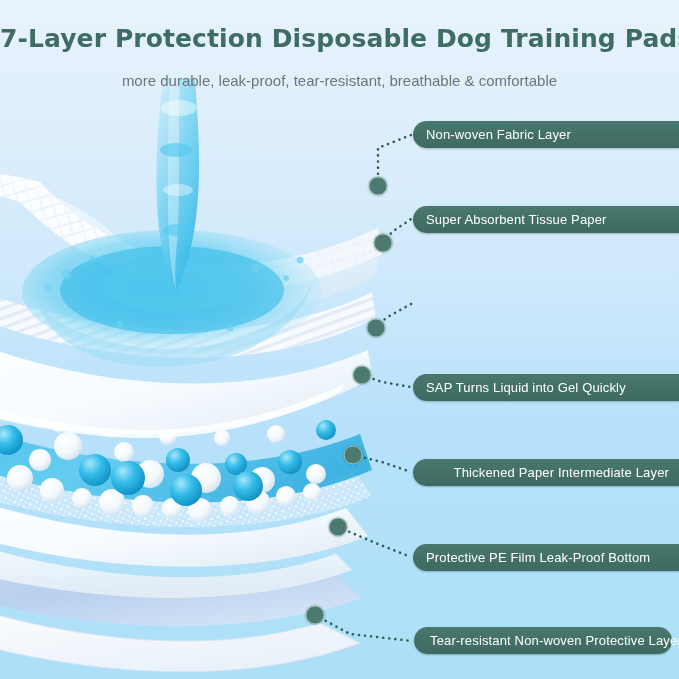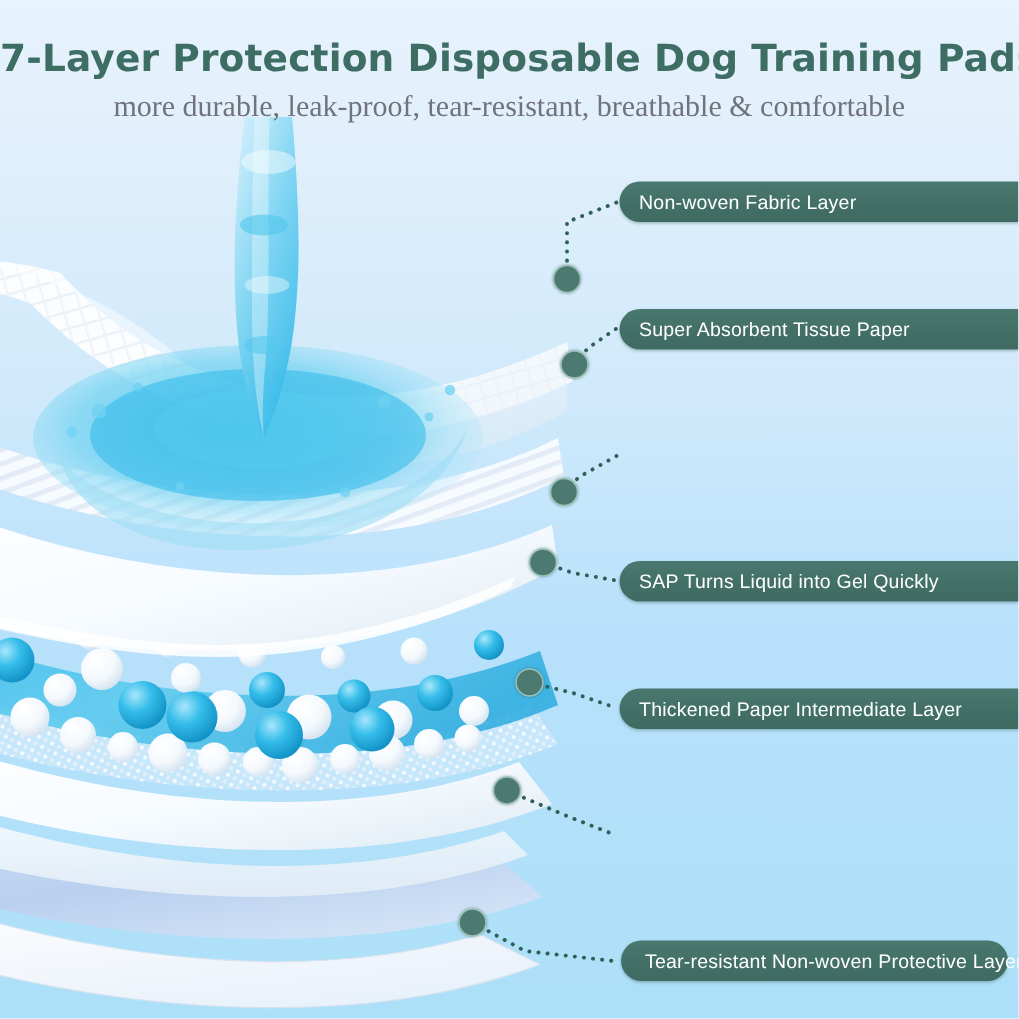--- a/index.html
+++ b/index.html
@@ -15,23 +15,23 @@
 
   
   #header{position:absolute;left:0;top:0;width:679px;height:92px;text-align:center;z-index:40;}
   #title{
     margin:0;padding-top:24px;
     font-family:"DejaVu Sans",sans-serif;
     font-size:25px;font-weight:bold;letter-spacing:.1px;
     color:#3e6d64;white-space:nowrap;
   }
   #subtitle{
-    margin:0;padding-top:7px;
-    font-family:Liberation Serif, serif;
-    font-size:20px;font-weight:400;color:#70747a;white-space:nowrap;
+    margin:12px;padding-top:7px;
+    font-family:Liberation Sans, sans-serif;
+    font-size:15px;font-weight:400;color:#70747a;white-space:nowrap;
   }
 
   
   #art{position:absolute;left:0;top:78px;width:420px;height:601px;z-index:10;}
   #art svg{display:block;}
 
   
   #callouts{position:absolute;left:0;top:0;width:679px;height:546px;z-index:30;}
   .connector{position:absolute;left:0;top:0;width:679px;height:679px;pointer-events:none;}
   .dot{
@@ -242,21 +242,24 @@
 
     <div class="pill right-open" style="left:413px;top:121px;right:0;">
       <span>Non-woven Fabric Layer</span>
     </div>
     <div class="pill right-open" style="left:413px;top:206px;right:0;align-items:center;">
       <span>Super Absorbent Tissue Paper</span>
     </div>
     <div class="pill right-open" style="left:413px;top:374px;right:0;">
       <span>SAP Turns Liquid into Gel Quickly</span>
     </div>
-    <div class="pill right-open" style="left:413px;top:459px;right:0;">
+    <div class="pill right-open" style="left:413px;top:459px;right:0;justify-content:flex-end;">
       <span>Thickened Paper Intermediate Layer</span>
+    </div>
+    <div class="pill right-open" style="left:413px;top:544px;right:0;">
+      <span>Protective PE Film Leak-Proof Bottom</span>
     </div>
     <div class="pill both" style="left:414px;top:627px;right:7px;">
       <span>Tear-resistant Non-woven Protective Layer</span>
     </div>
 
   </div>
 </div>
 
 </body></html>

